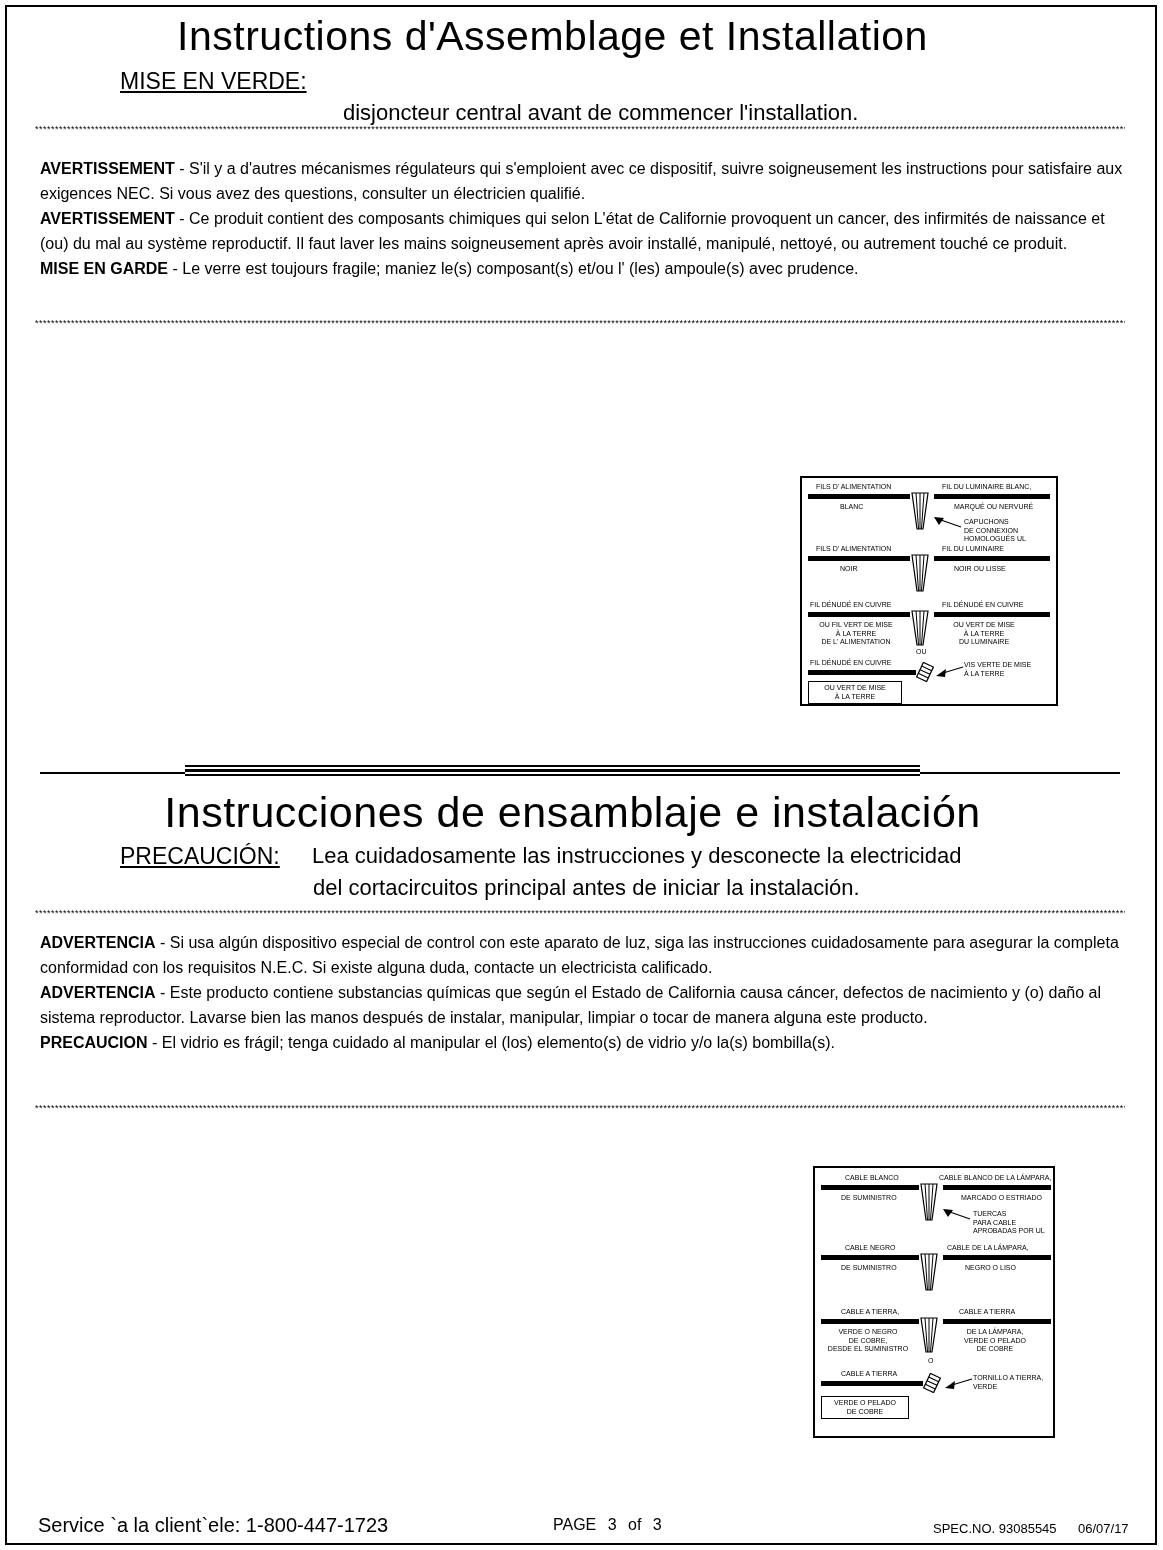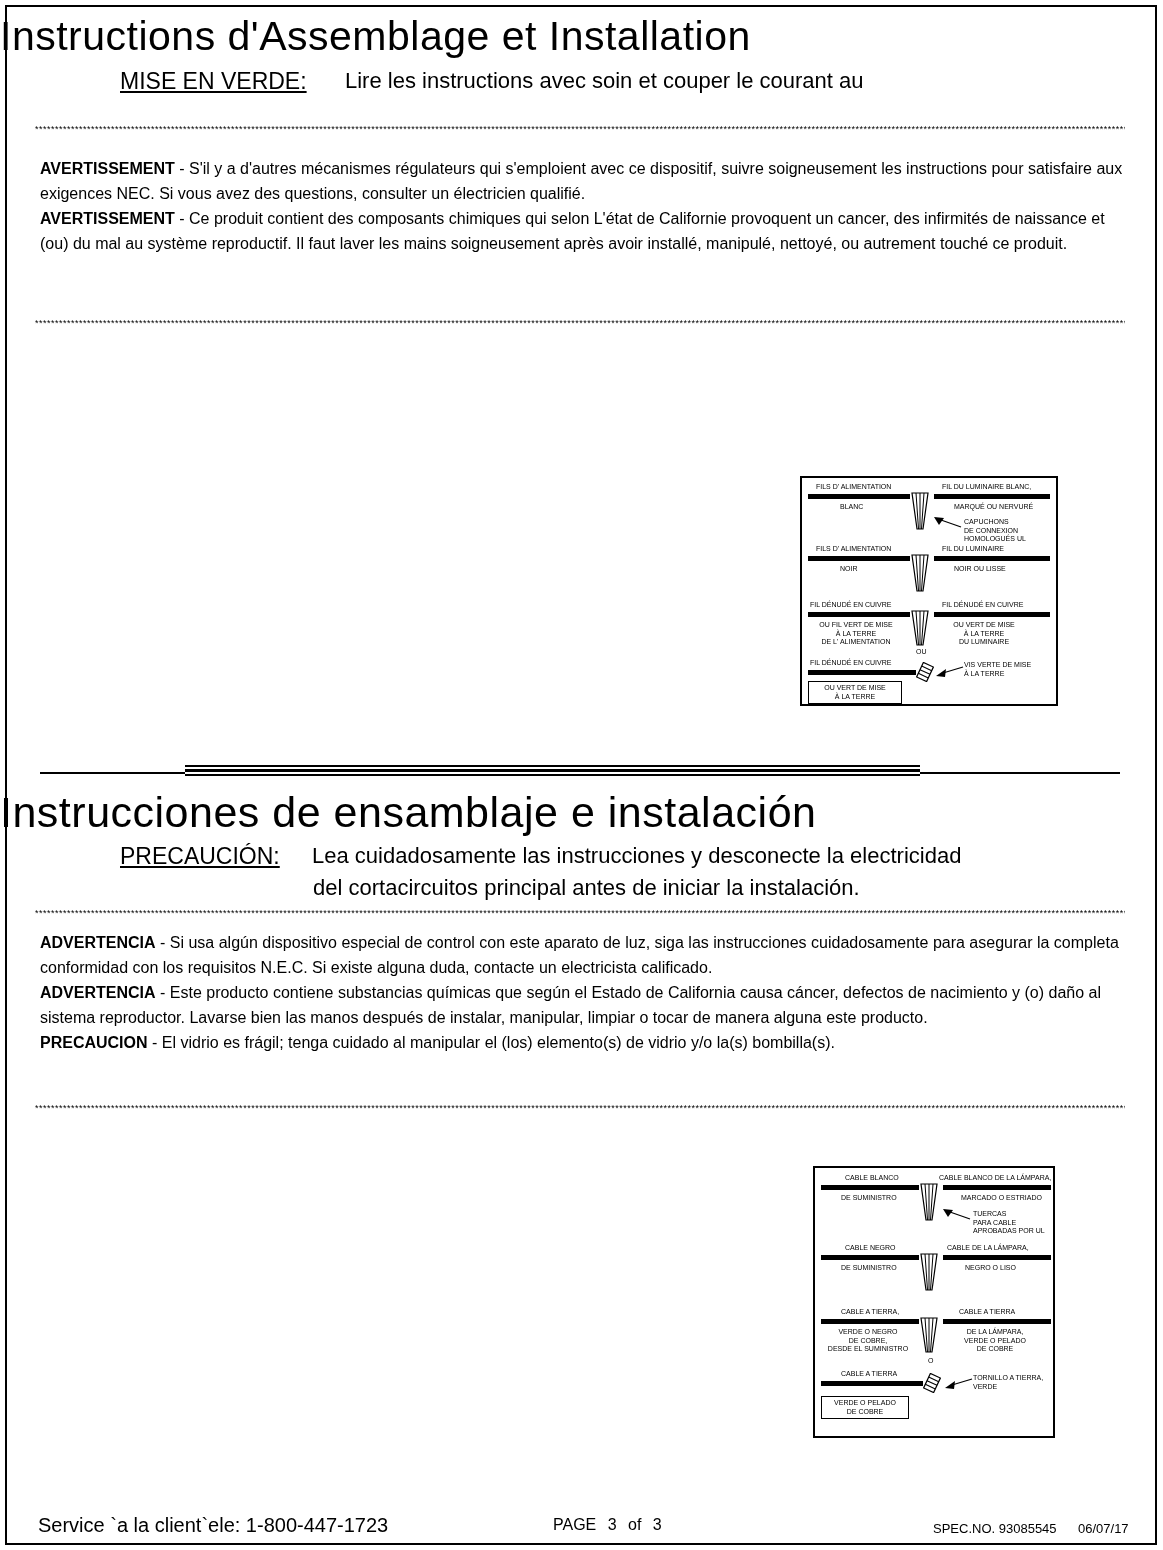--- a/index.html
+++ b/index.html
@@ -3,21 +3,21 @@
 <meta charset="utf-8">
 <style>
   * { margin:0; padding:0; box-sizing:border-box; }
   html,body { background:#fff; }
   .page {
     position:relative; width:1163px; height:1550px;
     font-family:"Liberation Sans", sans-serif; color:#000; background:#fff; overflow:hidden;
   }
   .frame { position:absolute; left:5px; top:5px; width:1152px; height:1540px; border:2px solid #000; }
   .abs { position:absolute; }
-  .title { font-size:41px; letter-spacing:.5px; white-space:nowrap; text-align:left; }
+  .title { font-size:41px; letter-spacing:.5px; white-space:nowrap; text-align:center; }
   .caution-label { font-size:23px; text-decoration:underline; white-space:nowrap; }
   .caution-text { font-size:22px; white-space:nowrap; }
   .sep { font-size:9px; letter-spacing:.5px; white-space:nowrap; overflow:hidden; width:1090px; height:12px; }
   .warnings { width:1086px; font-size:16px; line-height:25px; }
   .warnings p { margin:0; }
   .divider-thin { position:absolute; height:2px; background:#000; }
   .divider-thick { position:absolute; height:11px;
     background:repeating-linear-gradient(to bottom,#000 0 2px,#fff 2px 4.5px); }
   .diagram { position:absolute; border:2px solid #000; background:#fff; }
   .dl { position:absolute; font-size:7px; line-height:8.5px; white-space:pre-line; }
@@ -32,27 +32,28 @@
 </style>
 </head>
 <body>
 
 <div class="page">
   <div class="frame"></div>
 
   <div class="abs title" style="left:0;top:13px;width:1105px;">Instructions d'Assemblage et Installation</div>
 
   <span class="abs caution-label" style="left:120px;top:68px;">MISE EN VERDE:</span>
-  <span class="abs caution-text" style="left:345px;top:68px;">Lire les instructions avec soin et couper le courant au</span>
+  <span class="abs caution-text" style="left:343px;top:100px;">disjoncteur central avant de  commencer l'installation.</span>
 
   <div class="abs sep" style="left:35px;top:124px;">********************************************************************************************************************************************************************************************************************************************************************************************************************************************************************************************************************************</div>
 
   <div class="abs warnings" style="left:40px;top:156px;">
     <p><b>AVERTISSEMENT</b><span> - S'il y a d'autres mécanismes régulateurs qui s'emploient avec ce dispositif,  suivre soigneusement les  instructions pour satisfaire aux exigences NEC.  Si vous avez des  questions, consulter un électricien qualifié.</span></p>
     <p><b>AVERTISSEMENT</b><span> - Ce produit contient des composants chimiques qui selon L'état de Californie provoquent un cancer, des infirmités de naissance et (ou) du mal au système reproductif.  Il faut laver les mains soigneusement après avoir installé, manipulé, nettoyé, ou autrement touché ce produit.</span></p>
+    <p><b>MISE EN GARDE</b><span> - Le verre est toujours fragile; maniez le(s) composant(s) et/ou l' (les) ampoule(s) avec prudence.</span></p>
   </div>
 
   <div class="abs sep" style="left:35px;top:318px;">********************************************************************************************************************************************************************************************************************************************************************************************************************************************************************************************************************************</div>
 
   <div class="diagram" style="left:800px;top:476px;width:258px;height:230px;">
     <div class="dl" style="left:14px;top:5px;">FILS D' ALIMENTATION</div>
     <div class="dl" style="left:140px;top:5px;">FIL DU LUMINAIRE BLANC,</div>
     <div class="wire" style="left:6px;top:16px;width:102px;"></div>
     <div class="wire" style="left:132px;top:16px;width:116px;"></div>
     <svg class="nut" style="left:109px;top:14px;" width="18" height="38" viewBox="0 0 18 38">

